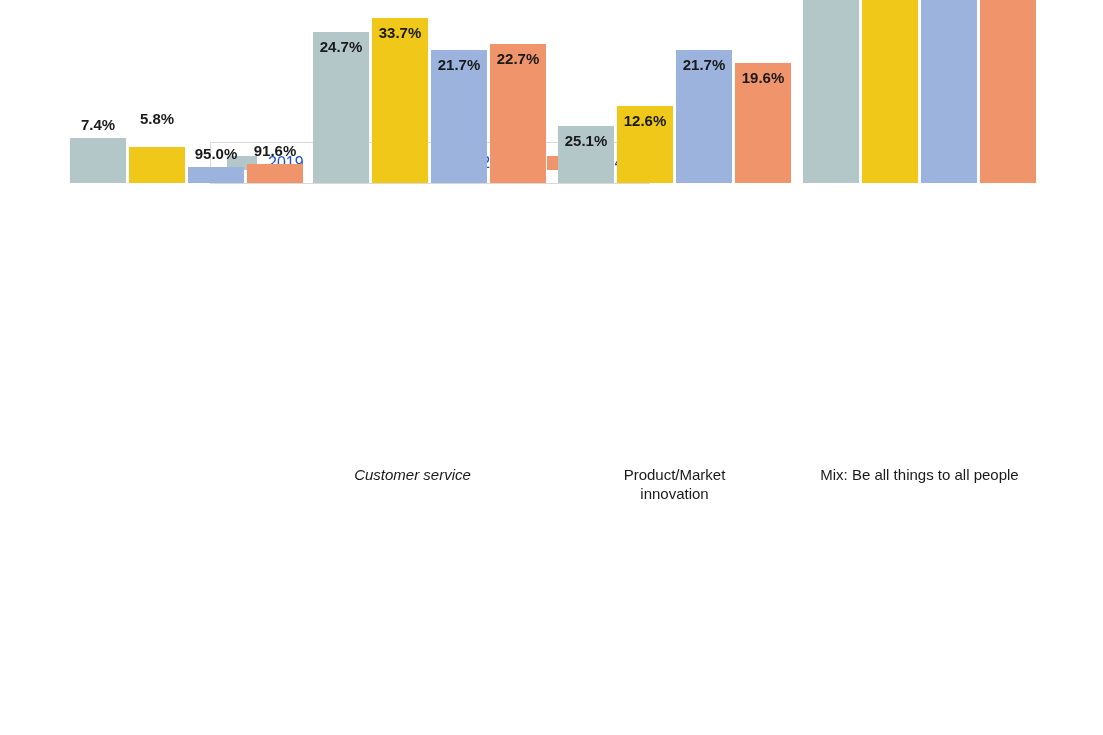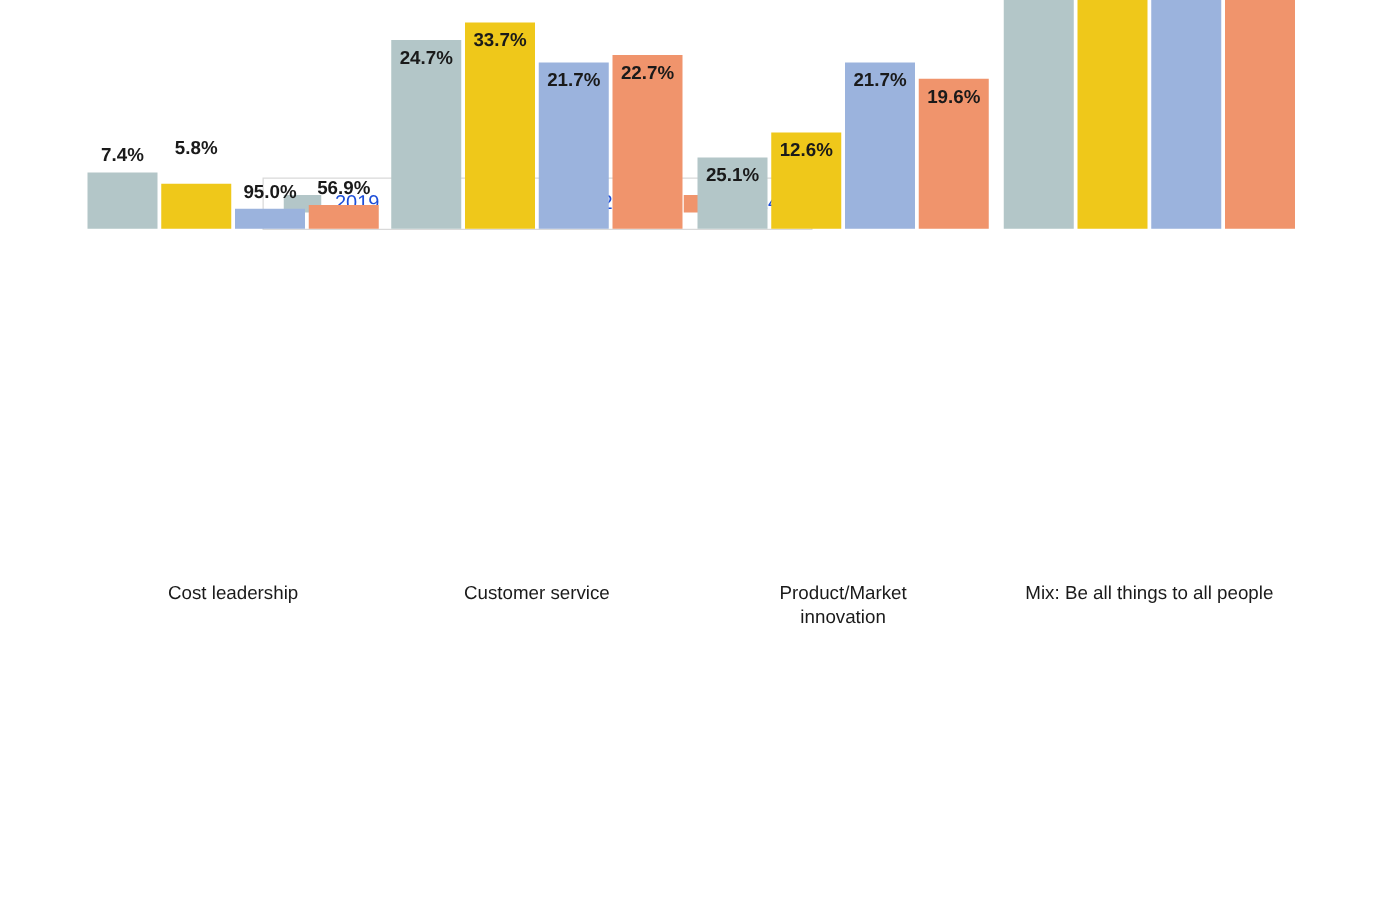--- a/index.html
+++ b/index.html
@@ -138,43 +138,42 @@
         <div class="bar" style="left: 59px; width: 56px; height: 459px; bottom: 276px;">
           <div class="bar-rect" style="height: 35.525px; background: rgb(239, 200, 26);"></div>
           <div class="bar-value above" style="bottom: 57px;">5.8%</div>
         </div>
         <div class="bar" style="left: 118px; width: 56px; height: 459px; bottom: 276px;">
           <div class="bar-rect" style="height: 15.925px; background: rgb(155, 179, 221);"></div>
           <div class="bar-value above" style="bottom: 21.925px;">95.0%</div>
         </div>
         <div class="bar" style="left: 177px; width: 56px; height: 459px; bottom: 276px;">
           <div class="bar-rect" style="height: 18.9875px; background: rgb(240, 148, 108);"></div>
-          <div class="bar-value above" style="bottom: 24.9875px;">56.9%</div>
-        </div>
-      </div>
-      <div class="group-label" style="left: 10px; top: 466px; width: 353px;">Cost leadership</div>
+          <div class="bar-value above" style="bottom: 24.9875px;">91.6%</div>
+        </div>
+      </div>
       <div class="bar-group" style="left: 313px; top: 0px; width: 233px; height: 459px; bottom: auto;">
         <div class="bar" style="left: 0px; width: 56px; height: 459px; bottom: 276px;">
           <div class="bar-rect" style="height: 151.287px; background: rgb(179, 198, 200);"></div>
           <div class="bar-value inside" style="bottom: 129.287px;">24.7%</div>
         </div>
         <div class="bar" style="left: 59px; width: 56px; height: 459px; bottom: 276px;">
           <div class="bar-rect" style="height: 165.375px; background: rgb(239, 200, 26);"></div>
           <div class="bar-value inside" style="bottom: 143.375px;">33.7%</div>
         </div>
         <div class="bar" style="left: 118px; width: 56px; height: 459px; bottom: 276px;">
           <div class="bar-rect" style="height: 132.912px; background: rgb(155, 179, 221);"></div>
           <div class="bar-value inside" style="bottom: 110.912px;">21.7%</div>
         </div>
         <div class="bar" style="left: 177px; width: 56px; height: 459px; bottom: 276px;">
           <div class="bar-rect" style="height: 139.037px; background: rgb(240, 148, 108);"></div>
           <div class="bar-value inside" style="bottom: 117.037px;">22.7%</div>
         </div>
       </div>
-      <div class="group-label" style="left: 253px; top: 466px; width: 353px;">Customer service</div>
+      <div class="group-label" style="left: 236px; top: 466px; width: 353px; font-style: italic;">Customer service</div>
       <div class="bar-group" style="left: 558px; top: 0px; width: 233px; height: 459px; bottom: auto;">
         <div class="bar" style="left: 0px; width: 56px; height: 459px; bottom: 276px;">
           <div class="bar-rect" style="height: 56.9625px; background: rgb(179, 198, 200);"></div>
           <div class="bar-value inside" style="bottom: 34.9625px;">25.1%</div>
         </div>
         <div class="bar" style="left: 59px; width: 56px; height: 459px; bottom: 276px;">
           <div class="bar-rect" style="height: 77.175px; background: rgb(239, 200, 26);"></div>
           <div class="bar-value inside" style="bottom: 55.175px;">12.6%</div>
         </div>
         <div class="bar" style="left: 118px; width: 56px; height: 459px; bottom: 276px;">

